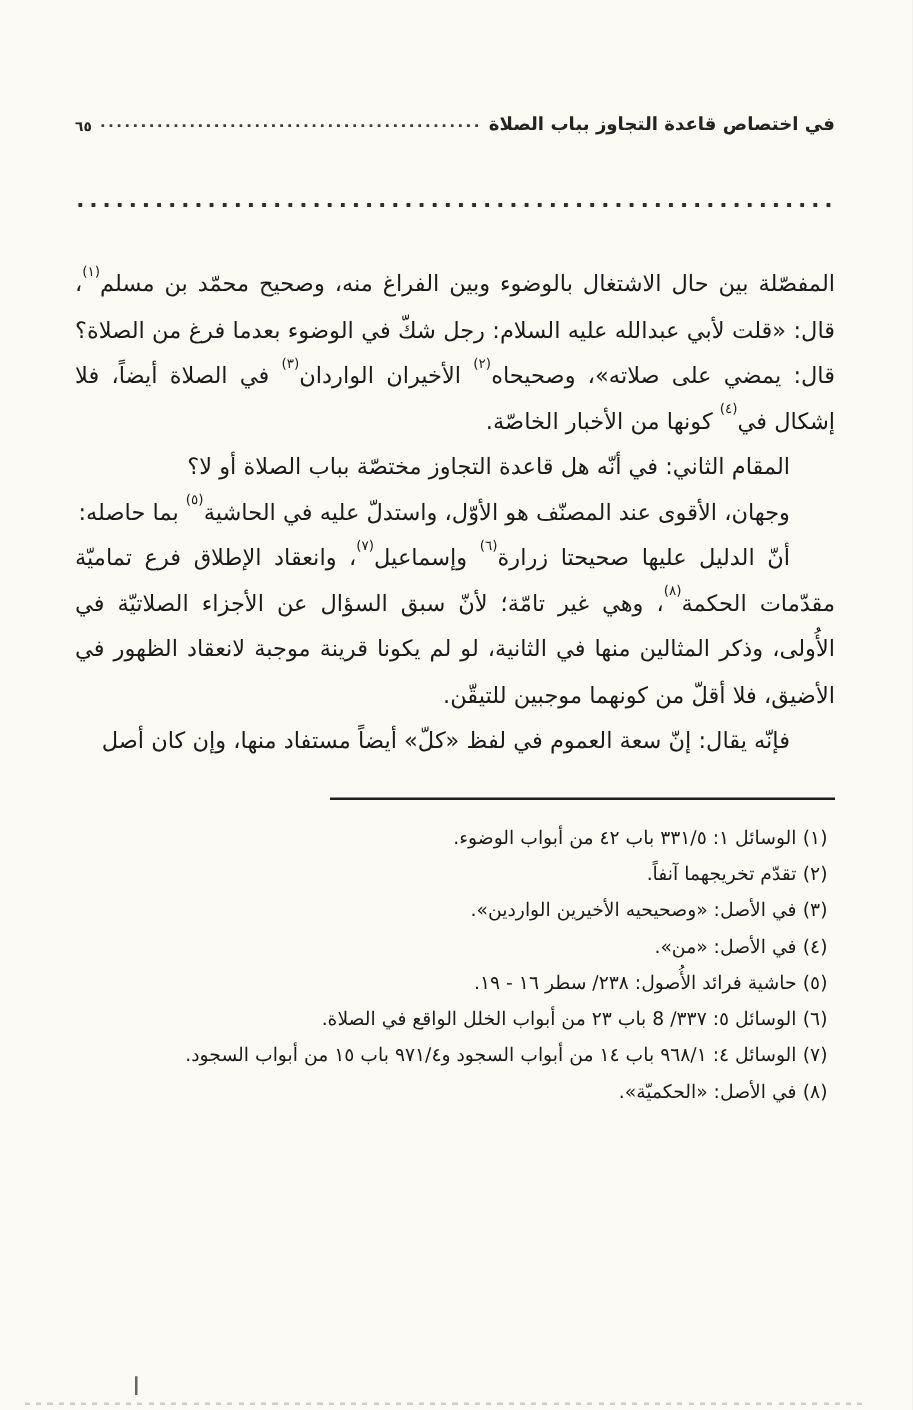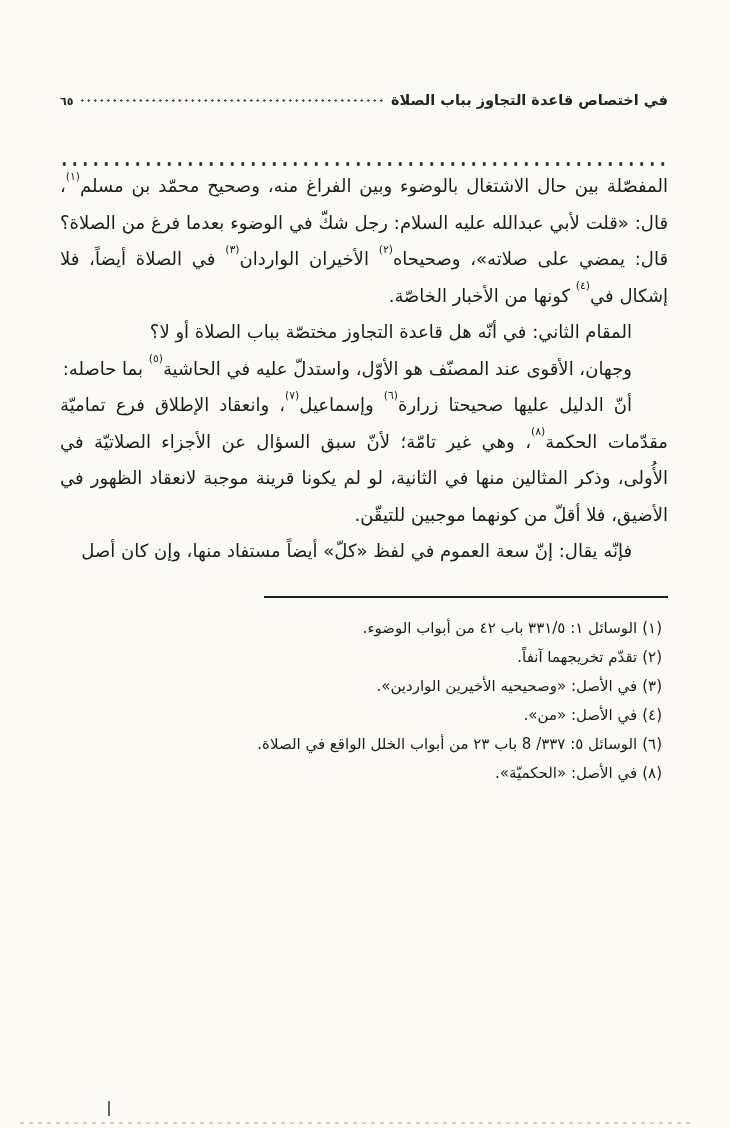--- a/index.html
+++ b/index.html
@@ -42,20 +42,21 @@
   .dots-row {
     height:8px;
     margin-top:52px;
     background-image:radial-gradient(circle, #2e2e2e 1.7px, transparent 1.95px);
     background-size:10.5px 8px;
     background-repeat:repeat-x;
     background-position:right center;
   }
   
   .body-text {
+    margin-top:42px;
     font-size:18px;
     line-height:36.5px;
     text-align:justify;
   }
   .para { margin:0; text-indent:36px; }
   .para.flush { text-indent:0; }
   .para sup { font-size:0.60em; line-height:0; position:relative; top:-0.5em; font-weight:normal; }
   
   .footnote-rule {
     width:404px;
@@ -116,21 +117,27 @@
       <li class="footnote-item">
         <span class="footnote-marker">(٢)</span><span>تقدّم تخريجهما آنفاً.</span>
       </li>
       <li class="footnote-item">
         <span class="footnote-marker">(٣)</span><span>في الأصل: «وصحيحيه الأخيرين الواردين».</span>
       </li>
       <li class="footnote-item">
         <span class="footnote-marker">(٤)</span><span>في الأصل: «من».</span>
       </li>
       <li class="footnote-item">
+        <span class="footnote-marker">(٥)</span><span>حاشية فرائد الأُصول: ٢٣٨/ سطر ١٦ - ١٩.</span>
+      </li>
+      <li class="footnote-item">
         <span class="footnote-marker">(٦)</span><span>الوسائل ٥: ٣٣٧/ 8 باب ٢٣ من أبواب الخلل الواقع في الصلاة.</span>
+      </li>
+      <li class="footnote-item">
+        <span class="footnote-marker">(٧)</span><span>الوسائل ٤: ٩٦٨/١ باب ١٤ من أبواب السجود و٩٧١/٤ باب ١٥ من أبواب السجود.</span>
       </li>
       <li class="footnote-item">
         <span class="footnote-marker">(٨)</span><span>في الأصل: «الحكميّة».</span>
       </li>
     </ul>
 
   </div>
 
   <div class="artifact-tick"></div>
   <div class="artifact-smudge"></div>

